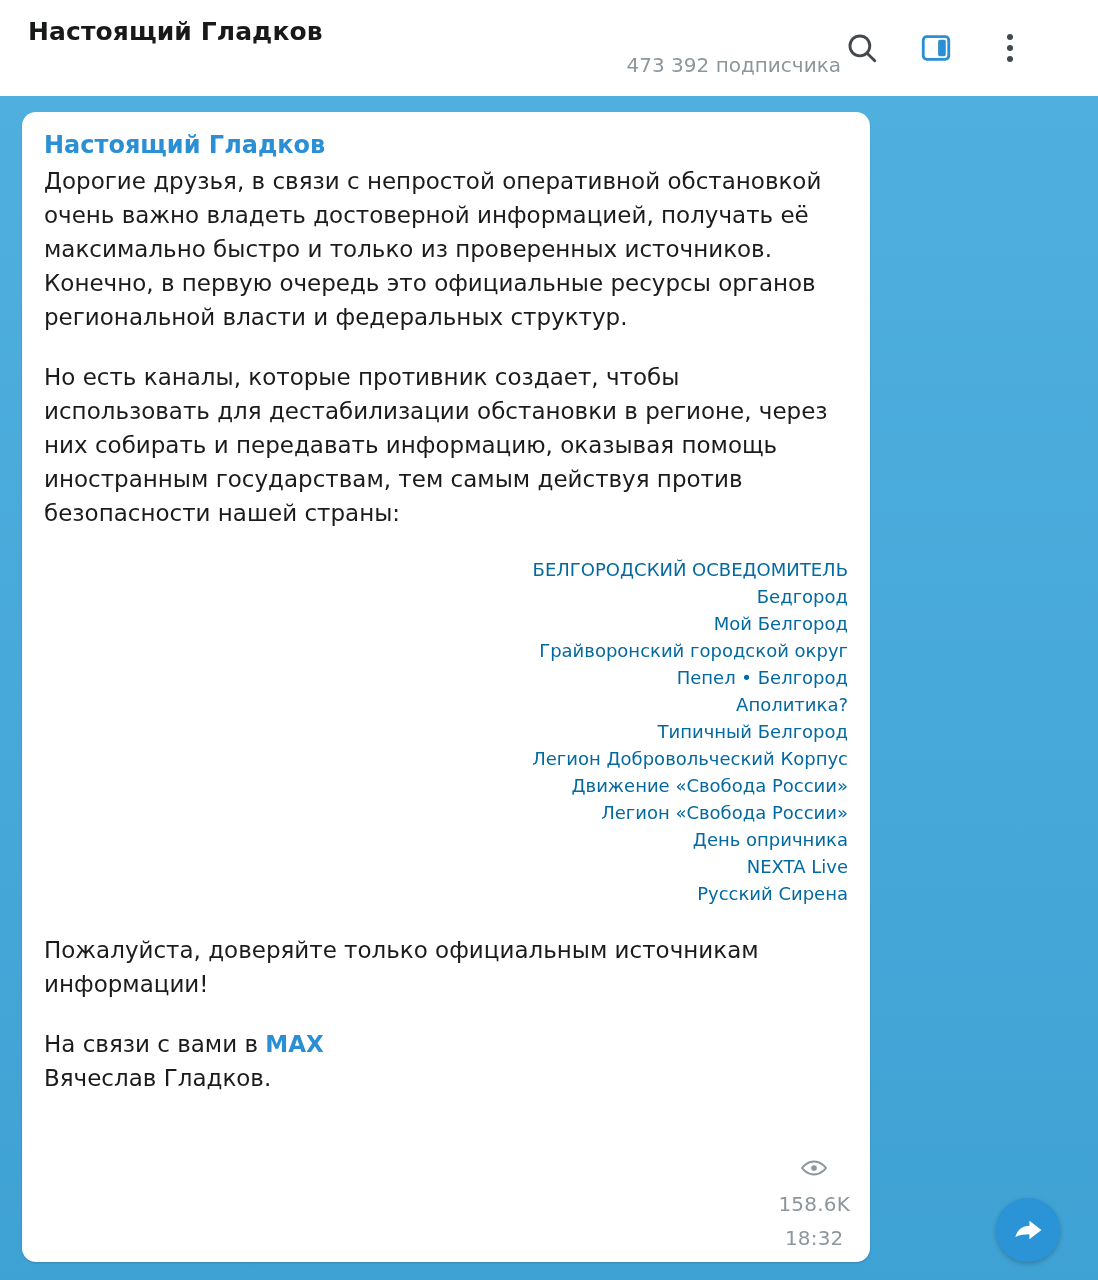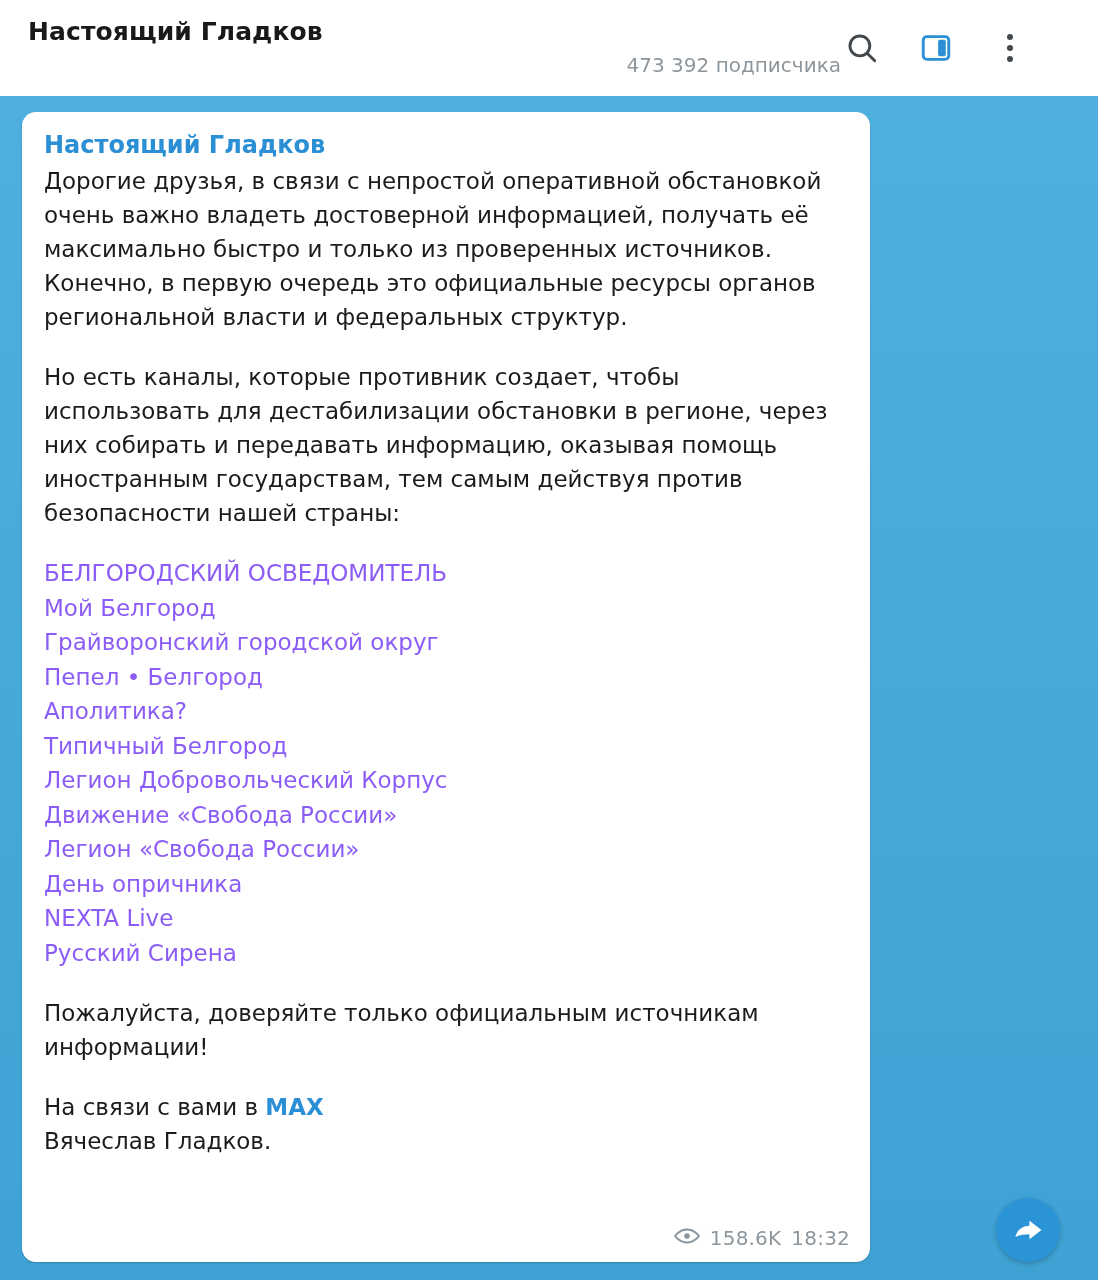--- a/index.html
+++ b/index.html
@@ -112,37 +112,38 @@
 
   .msg-text {
     color: #1b1b1b;
     font-size: 23px;
     line-height: 1.48;
     white-space: pre-wrap;
     word-wrap: break-word;
   }
   .gap { height: 26px; }
 
-  .list-line { font-size: 23px; line-height: 1.50; color: #8b5cf6; }
+  .list-line { font-size: 18px; line-height: 1.50; color: #0369a1; text-align: right; }
 
   .link {
     color: #2a8fd4;
     font-weight: bold;
   }
 
   
   .meta {
     position: absolute;
     right: 20px;
     bottom: 12px;
     display: flex;
     align-items: center;
     gap: 10px;
     color: #8d969c;
     font-size: 20px;
+    flex-direction: column;
   }
   .meta .views-count { letter-spacing: 0.2px; }
   .meta .time { letter-spacing: 0.2px; }
 
   
   .forward-btn {
     position: absolute;
     right: 38px;
     bottom: 18px;
     width: 64px;
@@ -198,20 +199,21 @@
       <div class="msg-text">Дорогие друзья, в связи с непростой оперативной обстановкой очень важно владеть достоверной информацией, получать её максимально быстро и только из проверенных источников. Конечно, в первую очередь это официальные ресурсы органов региональной власти и федеральных структур.</div>
 
       <div class="gap"></div>
 
       <div class="msg-text">Но есть каналы, которые противник создает, чтобы использовать для дестабилизации обстановки в регионе, через них собирать и передавать информацию, оказывая помощь иностранным государствам, тем самым действуя против безопасности нашей страны:</div>
 
       <div class="gap"></div>
 
       <div>
         <div class="list-line">БЕЛГОРОДСКИЙ ОСВЕДОМИТЕЛЬ</div>
+        <div class="list-line">Бедгород</div>
         <div class="list-line">Мой Белгород</div>
         <div class="list-line">Грайворонский городской округ</div>
         <div class="list-line">Пепел • Белгород</div>
         <div class="list-line">Аполитика?</div>
         <div class="list-line">Типичный Белгород</div>
         <div class="list-line">Легион Добровольческий Корпус</div>
         <div class="list-line">Движение «Свобода России»</div>
         <div class="list-line">Легион «Свобода России»</div>
         <div class="list-line">День опричника</div>
         <div class="list-line">NEXTA Live</div>

